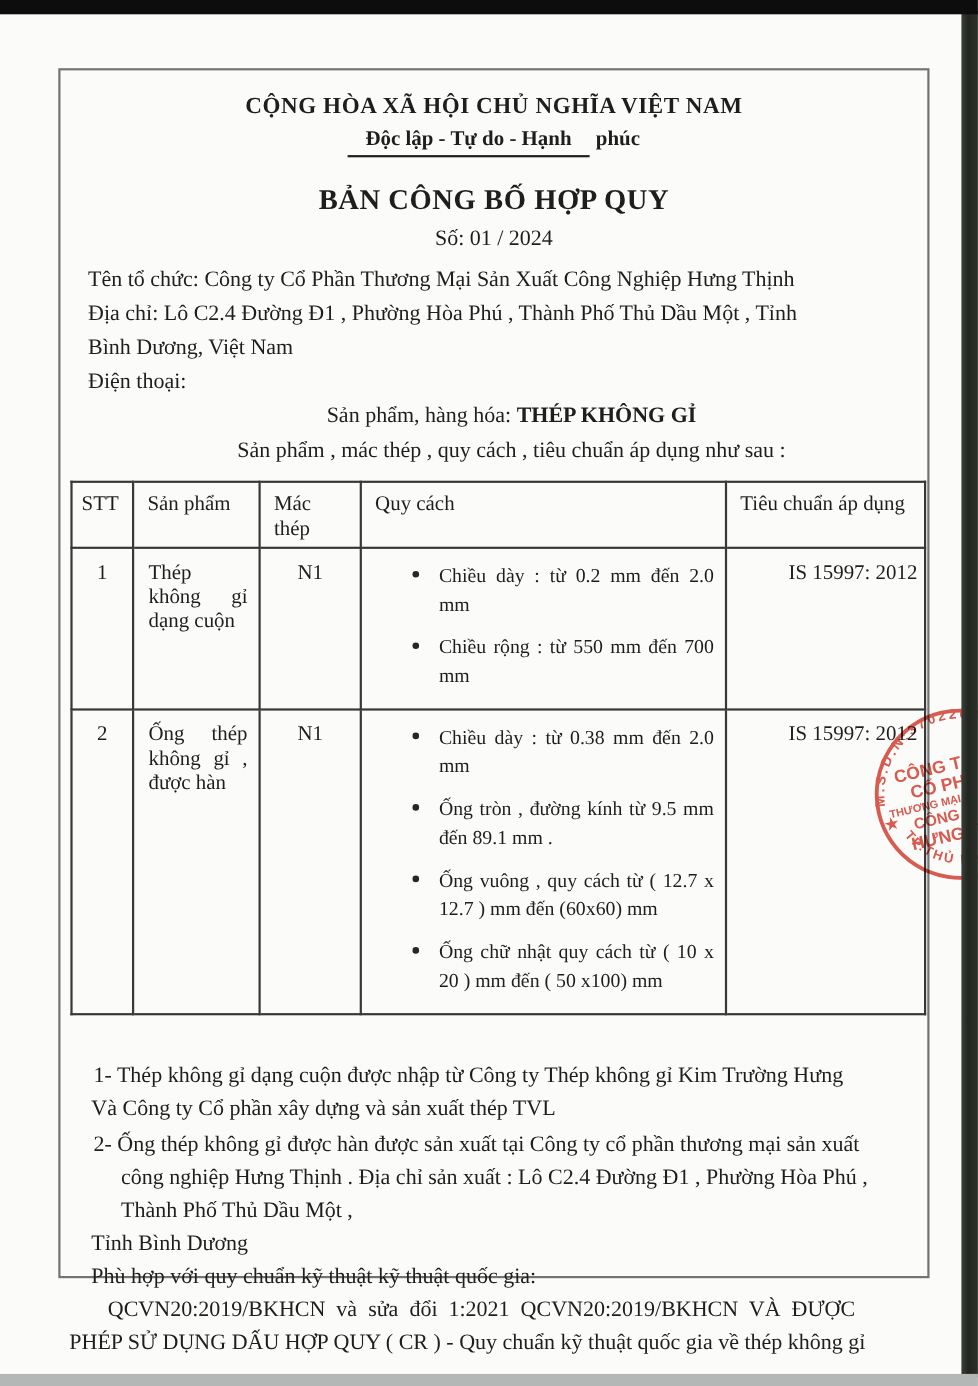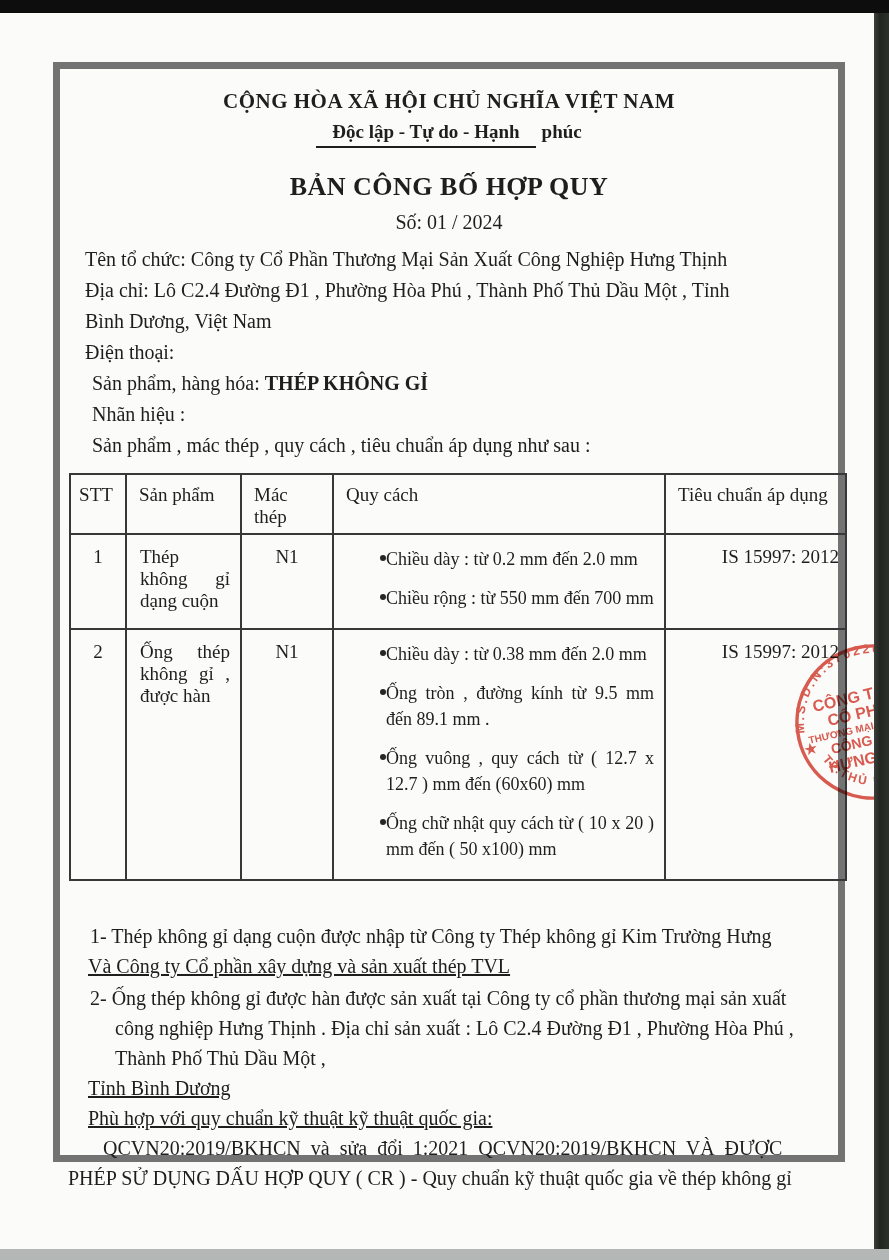--- a/index.html
+++ b/index.html
@@ -15,36 +15,36 @@
   }
   
   .strip-top    { position:absolute; left:0; top:0; width:889px; height:13px; background:#0d0d0d; z-index:40; }
   .strip-bottom { position:absolute; left:0; top:1249px; width:889px; height:11px; background:#b3b7b5; z-index:40; }
   .edge-band    { position:absolute; left:874px; top:10px; width:15px; height:1242px;
                   background:linear-gradient(to right,#3a403c,#22261f 40%,#2c312c); z-index:30; }
 
   .doc-border {
     position:absolute; left:53px; top:62px;
     width:792px; height:1100px;
-    border:7px solid #737373;
+    border:2px solid #737373;
     background:transparent;
     z-index:10;
   }
 
   .center { text-align:center; }
   .national-title { margin-top:20px; font-size:21px; font-weight:bold; letter-spacing:0.5px; }
   .motto { margin-top:7px; font-size:19px; font-weight:bold; }
   .motto-main { display:inline-block; border-bottom:2px solid #1d1d1d; padding:0 16px 3px 16px; }
   .motto-tail { display:inline-block; margin-left:6px; }
   .doc-title { margin-top:24px; font-size:26px; font-weight:bold; letter-spacing:0.5px; }
   .doc-number { margin-top:9px; font-size:20px; }
 
   .info { margin-top:10px; font-size:20px; line-height:31px; }
   .info .l1 { padding-left:25px; padding-right:20px; }
-  .info .l2 { padding-left:32px; }
+  .info .l2 { padding-left:32px;text-align:center; }
   .bold { font-weight:bold; }
 
   table.spec-table {
     margin-left:9px; margin-top:12px;
     border-collapse:collapse;
     table-layout:fixed;
     width:776px;
     font-size:19px;
   }
   .spec-table th, .spec-table td {
@@ -57,26 +57,26 @@
   .spec-table td { padding-top:11px; }
   .row-1 td { height:94px; }
   .row-2 td { height:240px; }
   .cell-stt { text-align:center; }
   .cell-sp  { padding:11px 10px 4px 13px; text-align:justify; }
   .cell-mt  { text-align:center; }
   .cell-qc  { padding:11px 6px 4px 0; }
   .cell-tc  { padding:11px 6px 4px 12px;text-align:right; }
   .bullet { display:flex; margin-bottom:13px; }
   .bullet .dot { flex:0 0 auto; width:6px; height:6px; border-radius:50%; background:#262626; margin:9px 0 0 46px; }
-  .bullet .btxt { flex:1; margin-right:4px; font-size:18px; line-height:26px; text-align:justify; }
+  .bullet .btxt { flex:1; margin-left:18px; margin-right:4px; font-size:18px; line-height:26px; text-align:justify; }
 
   .notes { margin-top:41px; font-size:20px; line-height:29px; }
   .notes div { margin-bottom:1px; }
   .n-ind30 { padding-left:30px; padding-right:23px; }
-  .n-ind28 { padding-left:28px;text-decoration:underline; }
+  .n-ind28 { padding-left:28px; }
   .n-ind55 { padding-left:55px; padding-right:8px; }
   .n-ind45 { padding-left:43px; padding-right:8px; word-spacing:5px; }
   .n-ind8  { padding-left:8px; }
   .n-just  { text-align:justify; }
   .n-gap   { margin-top:3px; }
 
   .stamp {
     position:absolute; left:753px; top:602px;
     width:240px; height:240px;
     z-index:20;
@@ -105,21 +105,20 @@
 
     <div class="info">
       <div class="l1">Tên tổ chức: Công ty Cổ Phần Thương Mại Sản Xuất Công Nghiệp Hưng Thịnh</div>
       <div class="l1">Địa chỉ: Lô C2.4 Đường Đ1 , Phường Hòa Phú , Thành Phố Thủ Dầu Một , Tỉnh</div>
       <div class="l1">Bình Dương, Việt Nam</div>
       <div class="l1">Điện thoại:</div>
       <div class="l2">
         <span>Sản phẩm, hàng hóa:</span>
         <span class="bold">THÉP KHÔNG GỈ</span>
       </div>
-      <div class="l2">Nhãn hiệu :</div>
       <div class="l2">Sản phẩm , mác thép , quy cách , tiêu chuẩn áp dụng như sau :</div>
     </div>
 
     <table class="spec-table">
       <colgroup>
         <col style="width:56px">
           <col style="width:115px">
           <col style="width:92px">
           <col style="width:332px">
           <col style="width:181px">

